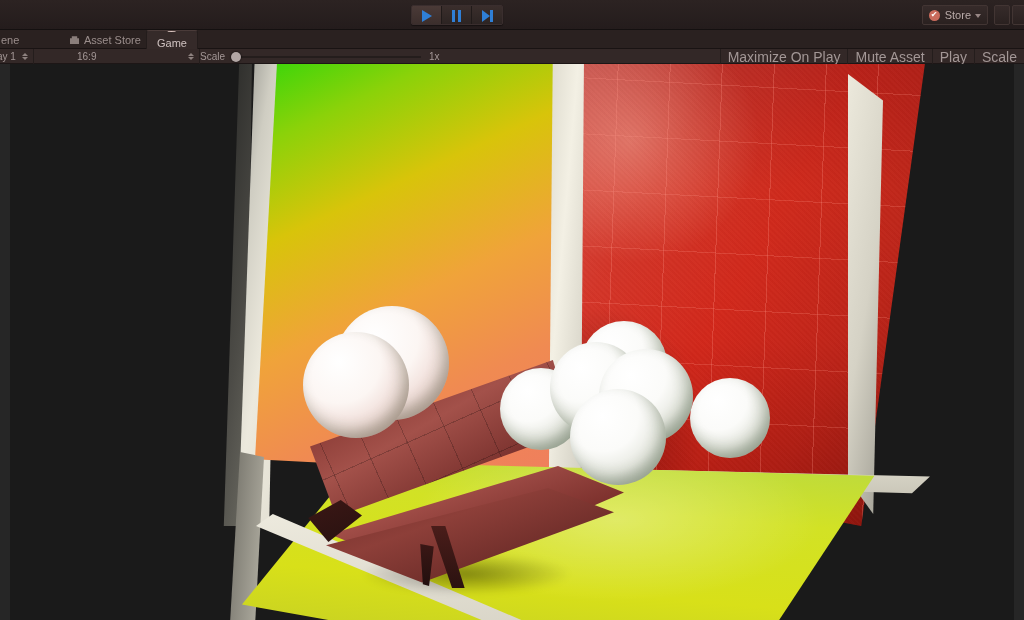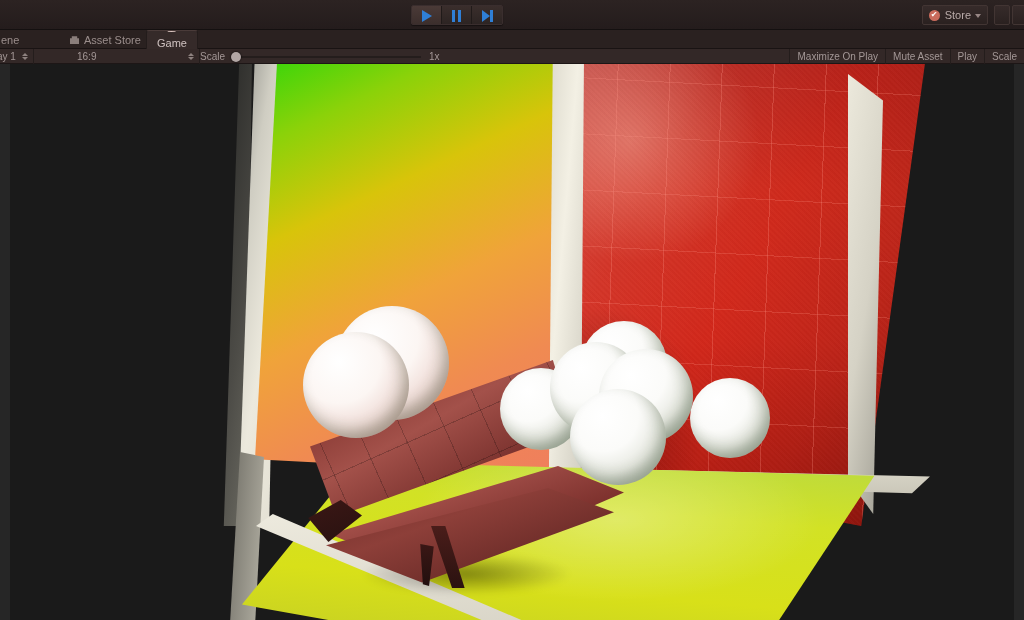--- a/index.html
+++ b/index.html
@@ -69,21 +69,21 @@
   .stepper i{ width:0;height:0;border-left:3px solid transparent;
               border-right:3px solid transparent; }
   .stepper i.u{ border-bottom:3px solid #8d817f; }
   .stepper i.d{ border-top:3px solid #8d817f; }
   .slider-track{ position:relative; width:190px; height:2px; background:#241d1c;
                  margin-left:6px; }
   .slider-knob{ position:absolute; left:0; top:-4px; width:10px; height:10px;
                 border-radius:50%; background:#b3a7a5; box-shadow:0 0 2px #000; }
   .gt-right{ position:absolute; top:0; right:0; height:15px; display:flex; }
   .gt-right .gt-btn{ display:flex; align-items:center; padding:0 7px; height:15px;
-                     color:#a39796; font-size:10px; border-left:1px solid #241d1c; }
+                     color:#a39796; font-size:14px; border-left:1px solid #241d1c; }
 
   
   .gameview{ position:absolute; left:10px; top:64px; width:1004px; height:556px;
              background:#1a1a1a; overflow:hidden; }
   .panel-edge-l{ position:absolute; left:0; top:64px; width:10px; height:556px;
                  background:#262626; }
   .panel-edge-r{ position:absolute; right:0; top:64px; width:10px; height:556px;
                  background:#262626; }
 
   

